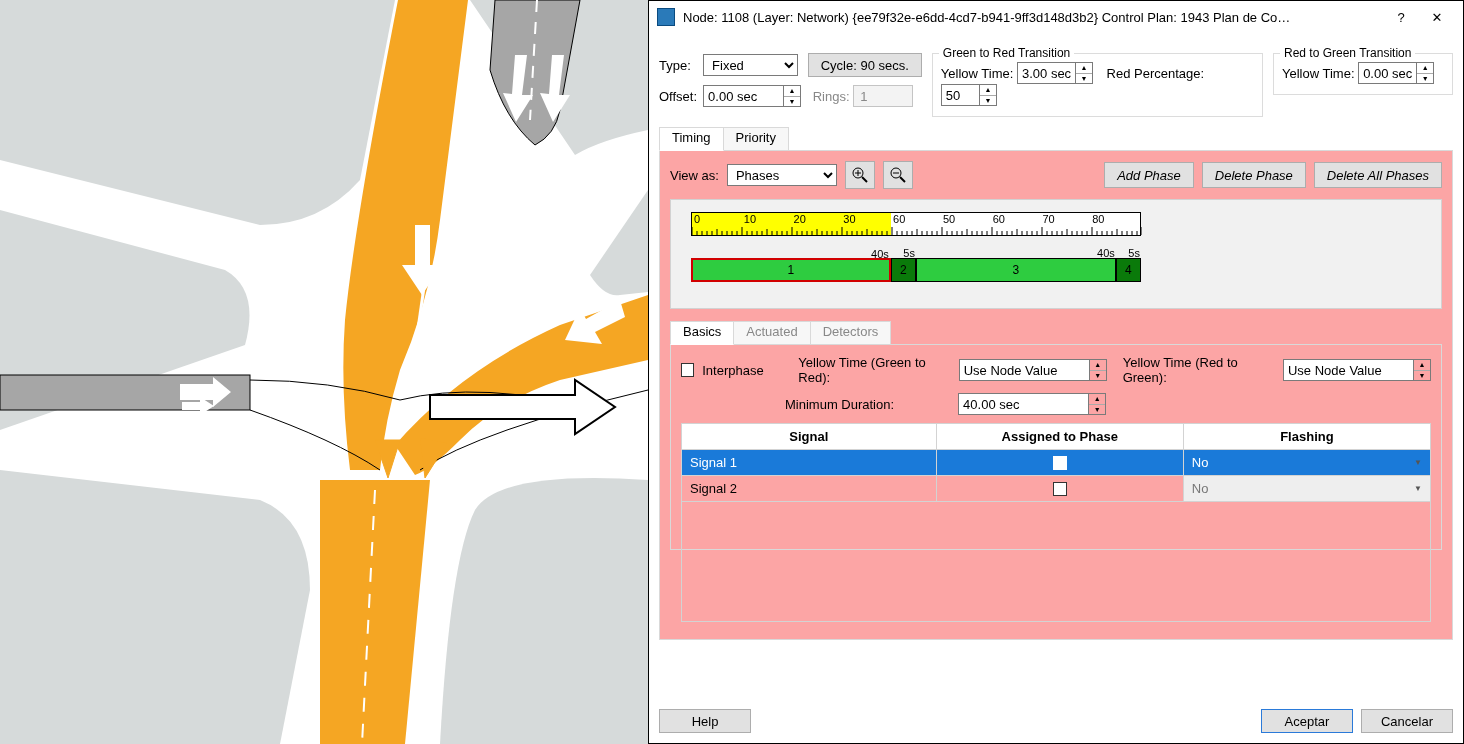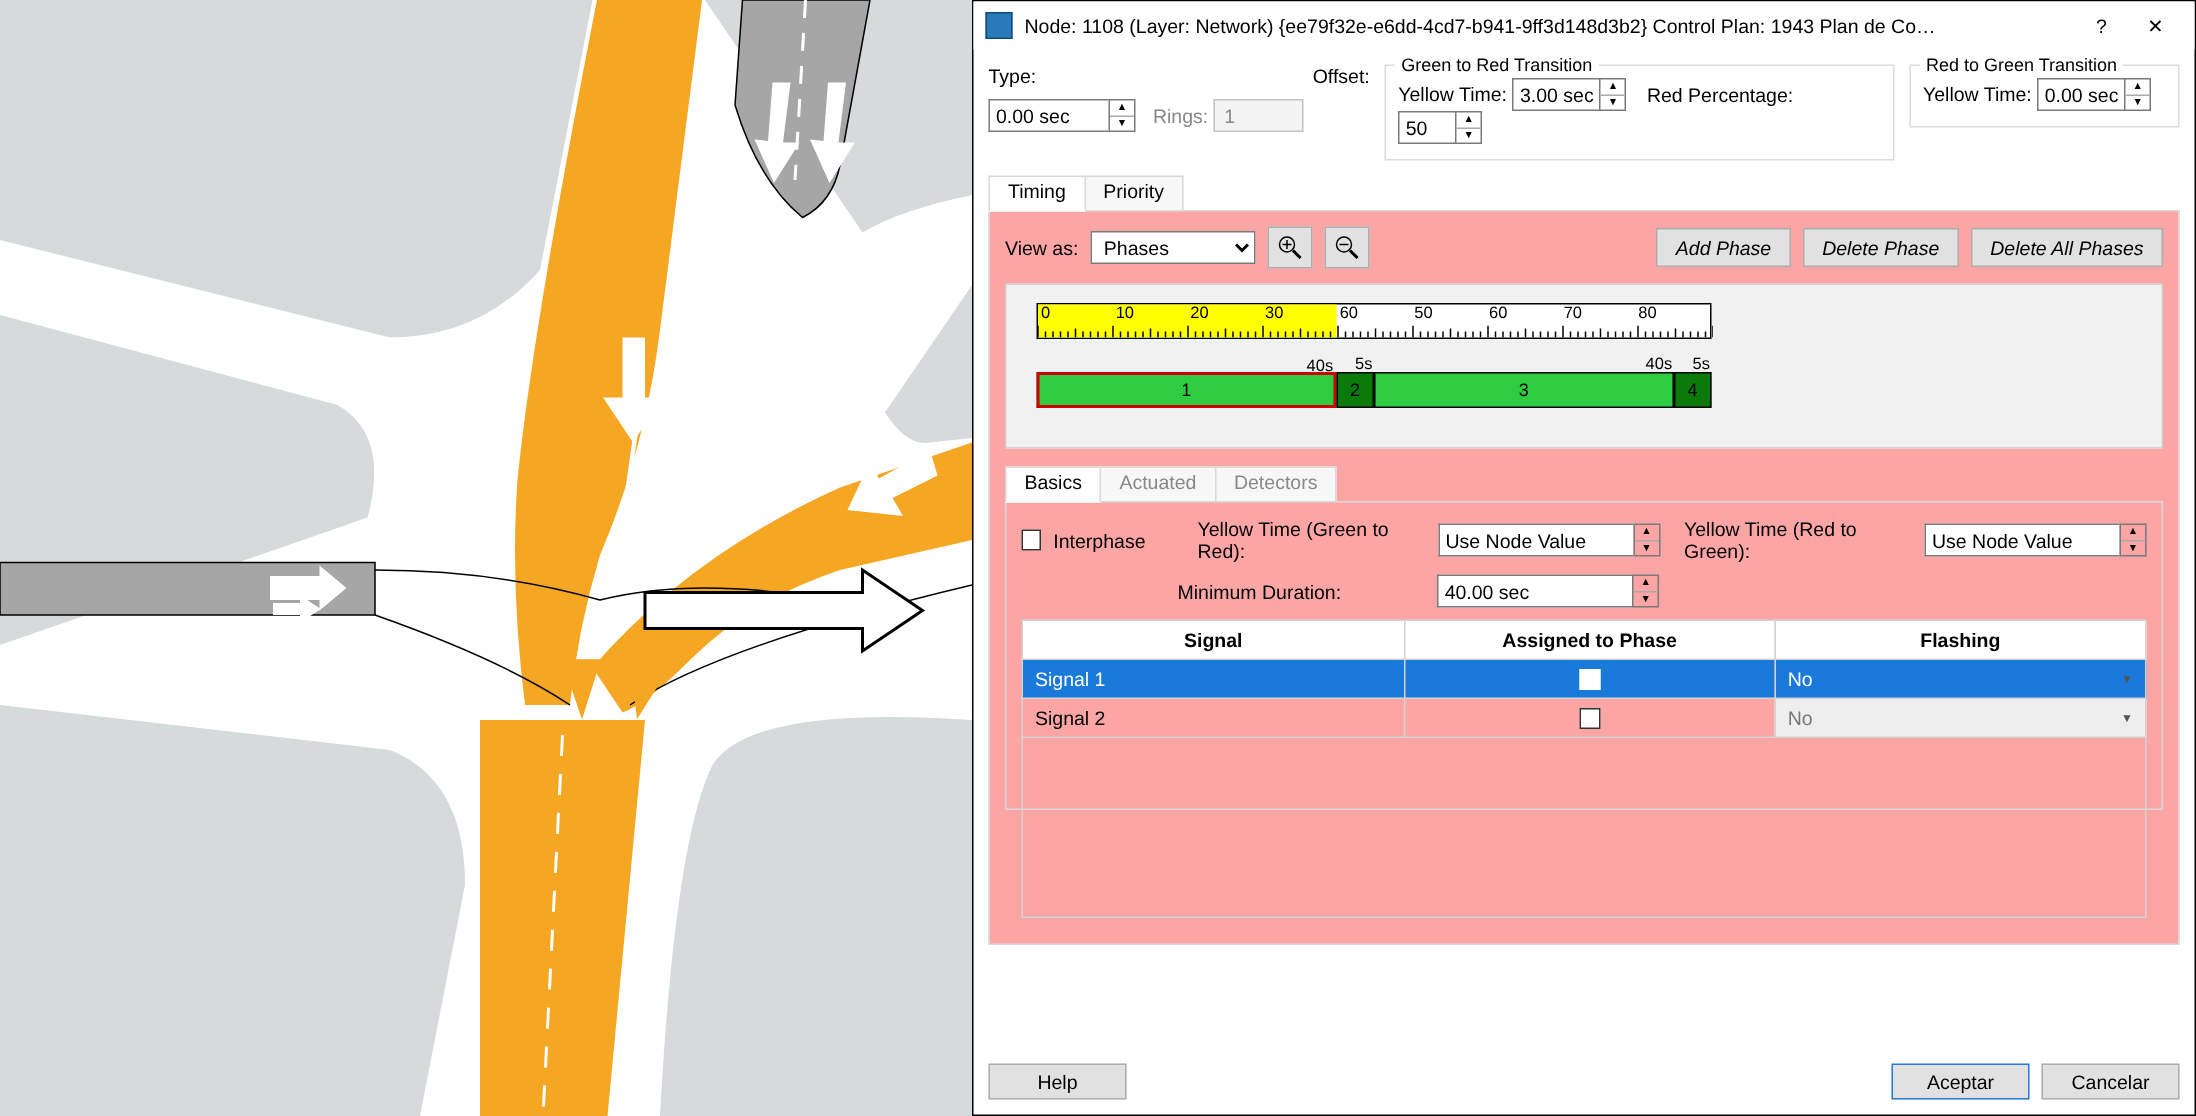--- a/index.html
+++ b/index.html
@@ -4,21 +4,21 @@
 <style>
   * { box-sizing: border-box; }
   html, body { margin:0; padding:0; width:1464px; height:744px; font-family: "Segoe UI", Tahoma, Arial, sans-serif; font-size:13px; color:#000; background:#fff; }
   .app { position:relative; width:1464px; height:744px;border-radius:28px; }
   .map { position:absolute; left:0; top:0; width:648px; height:744px; background:#fff; }
   .dialog { position:absolute; left:648px; top:0; width:816px; height:744px; border:1px solid #000; background:#fff; display:flex; flex-direction:column; }
   .titlebar { height:32px; background:#fff; display:flex; align-items:center; padding:0 8px; }
   .app-icon { width:18px; height:18px; background:#2a7ab9; margin-right:8px; border:1px solid #0a4b80; }
   .title-text { flex:1; font-size:13px; white-space:nowrap; overflow:hidden; text-overflow:ellipsis; }
   .title-btn { width:36px; height:24px; display:flex; align-items:center; justify-content:center; color:#000; }
-  .body { flex:1; position:relative; padding:10px 10px 8px 10px; }
+  .body { flex:1; position:relative; padding:10px 10px 8px 10px;margin-top:10px; }
   .label { font-size:13px; }
   select, input[type=text], input.num { border:1px solid #7a7a7a; height:22px; background:#fff; font-size:13px; padding:0 4px; }
   select { padding:0 2px 0 4px; }
   .spin { position:relative; display:inline-flex; align-items:center; }
   .spin input { width:70px; border-right:none; }
   .spin .arrows { width:18px; height:22px; border:1px solid #7a7a7a; display:flex; flex-direction:column; }
   .spin .arrows div { flex:1; display:flex; align-items:center; justify-content:center; font-size:7px; line-height:1; }
   .spin .arrows div:first-child { border-bottom:1px solid #aaa; }
   .btn { border:1px solid #adadad; background:#e1e1e1; height:24px; padding:0 12px; font-size:13px; cursor:default; display:inline-flex; align-items:center; justify-content:center; }
   .btn.icon { width:30px; padding:0; height:28px; }
@@ -127,20 +127,26 @@
       <div class="title-text">Node: 1108 (Layer: Network) {ee79f32e-e6dd-4cd7-b941-9ff3d148d3b2} Control Plan: 1943 Plan de Co…</div>
       <div class="title-btn">?</div>
       <div class="title-btn">✕</div>
     </div>
 
     <div class="body">
       <div class="top-row">
 
         <div class="top-left">
           <span class="label">Type:</span>
+          <span>
+            <select style="width:95px">
+              <option>Fixed</option>
+            </select>
+            <span class="btn cycle">Cycle: 90 secs.</span>
+          </span>
           <span class="label">Offset:</span>
           <span>
             <span class="spin smallspin">
               <input type="text" value="0.00 sec" style="">
               <span class="arrows">
                   <div>▲</div>
                   <div>▼</div>
                 </span>
             </span>
             <span class="rings-label" style="margin-left:8px">Rings:</span>

